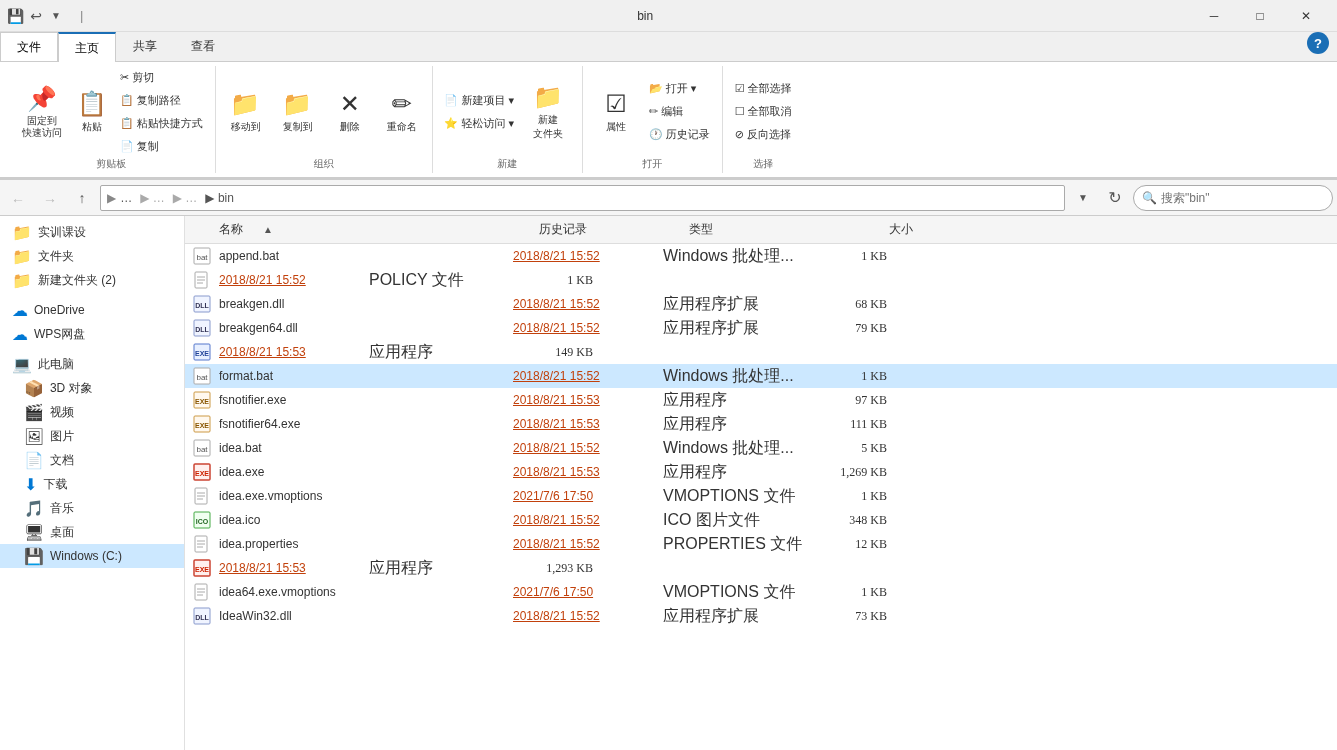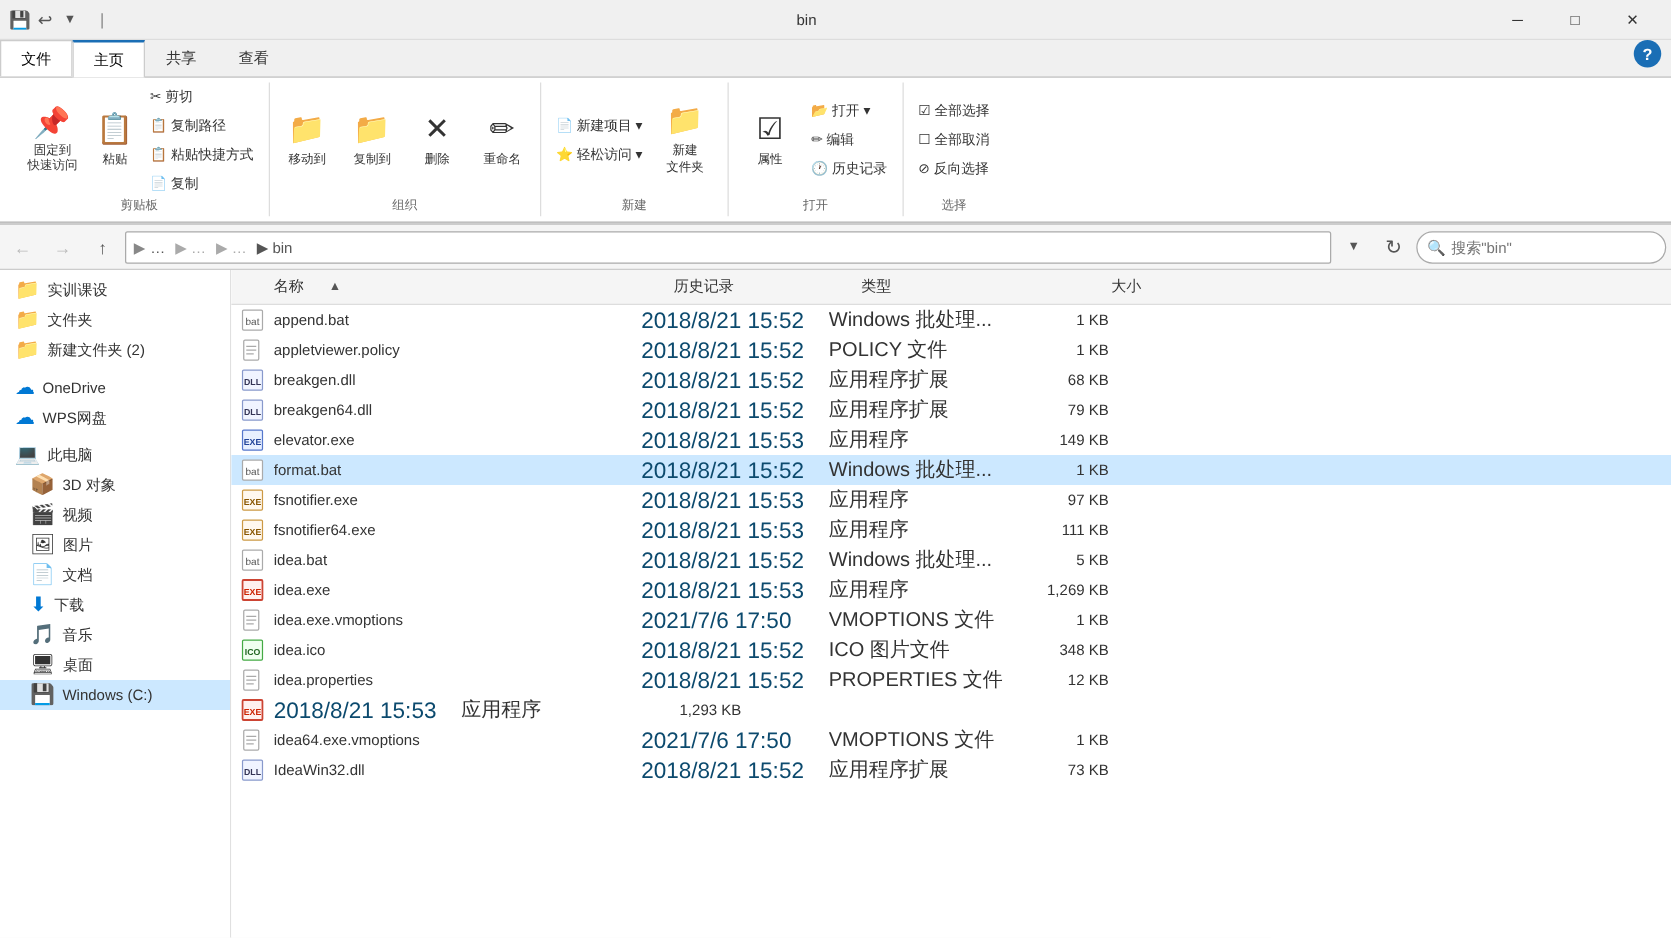--- a/index.html
+++ b/index.html
@@ -203,23 +203,23 @@
       display: flex;
       align-items: center;
       height: 24px;
       padding-left: 8px;
       cursor: pointer;
       border-bottom: none;
     }
     .file-row.selected { background: #cce8ff; }
     .file-row .file-icon { width: 20px; height: 20px; margin-right: 6px; display: flex; align-items: center; justify-content: flex-start; font-size: 14px; flex-shrink: 0; }
     .file-row .file-name { width: 294px; font-size: 12px; color: #333; overflow: hidden; white-space: nowrap; text-overflow: ellipsis; }
-    .file-row .file-date { width: 150px; font-size: 18px; color: #0c4a6e; }
+    .file-row .file-date { width: 150px; font-size: 12px; color: #c2410c; text-decoration: underline; }
     .file-row .file-type { width: 150px; font-size: 16px; color: #333; overflow: hidden; white-space: nowrap; text-overflow: ellipsis; }
-    .file-row .file-size { width: 90px; font-size: 12px; color: #333; text-align: right; padding-right: 16px; }
+    .file-row .file-size { width: 90px; font-size: 12px; color: #333; text-align: right; padding-right: 16px; font-family: Liberation Serif, serif; }
 
     
     .file-list::-webkit-scrollbar { width: 10px; }
     .file-list::-webkit-scrollbar-track { background: #f0f0f0; }
     .file-list::-webkit-scrollbar-thumb { background: #c0c0c0; border-radius: 2px; }
     .sidebar::-webkit-scrollbar { width: 8px; }
     .sidebar::-webkit-scrollbar-track { background: #f0f0f0; }
     .sidebar::-webkit-scrollbar-thumb { background: #c0c0c0; }
 
     .help-btn {
@@ -518,21 +518,20 @@
   </div>
         <div class="file-row">
     <div class="file-icon">
             <svg width="18" height="18" viewBox="0 0 18 18">
               <rect x="2" y="1" width="12" height="16" rx="1" fill="white" stroke="#aaa" stroke-width="1"></rect>
               <line x1="4" y1="6" x2="12" y2="6" stroke="#aaa" stroke-width="1"></line>
               <line x1="4" y1="9" x2="12" y2="9" stroke="#aaa" stroke-width="1"></line>
               <line x1="4" y1="12" x2="10" y2="12" stroke="#aaa" stroke-width="1"></line>
             </svg>
           </div>
-    <div class="file-name">appletviewer.policy</div>
     <div class="file-date">2018/8/21 15:52</div>
     <div class="file-type">POLICY 文件</div>
     <div class="file-size">1 KB</div>
   </div>
         <div class="file-row">
     <div class="file-icon">
             <svg width="18" height="18" viewBox="0 0 18 18">
               <rect x="1" y="1" width="16" height="16" rx="1" fill="#f0f4ff" stroke="#8899cc" stroke-width="1"></rect>
               <text x="9" y="13" text-anchor="middle" font-size="7" fill="#335" font-weight="bold">DLL</text>
             </svg>
@@ -554,21 +553,20 @@
     <div class="file-type">应用程序扩展</div>
     <div class="file-size">79 KB</div>
   </div>
         <div class="file-row">
     <div class="file-icon">
             <svg width="18" height="18" viewBox="0 0 18 18">
               <rect x="1" y="1" width="16" height="16" rx="1" fill="#e8f0ff" stroke="#5577cc" stroke-width="1"></rect>
               <text x="9" y="13" text-anchor="middle" font-size="7" fill="#224499" font-weight="bold">EXE</text>
             </svg>
           </div>
-    <div class="file-name">elevator.exe</div>
     <div class="file-date">2018/8/21 15:53</div>
     <div class="file-type">应用程序</div>
     <div class="file-size">149 KB</div>
   </div>
         <div class="file-row selected">
     <div class="file-icon">
             <svg width="18" height="18" viewBox="0 0 18 18">
               <rect x="1" y="1" width="16" height="16" rx="1" fill="white" stroke="#aaa" stroke-width="1"></rect>
               <text x="9" y="13" text-anchor="middle" font-size="8" fill="#555">bat</text>
             </svg>

